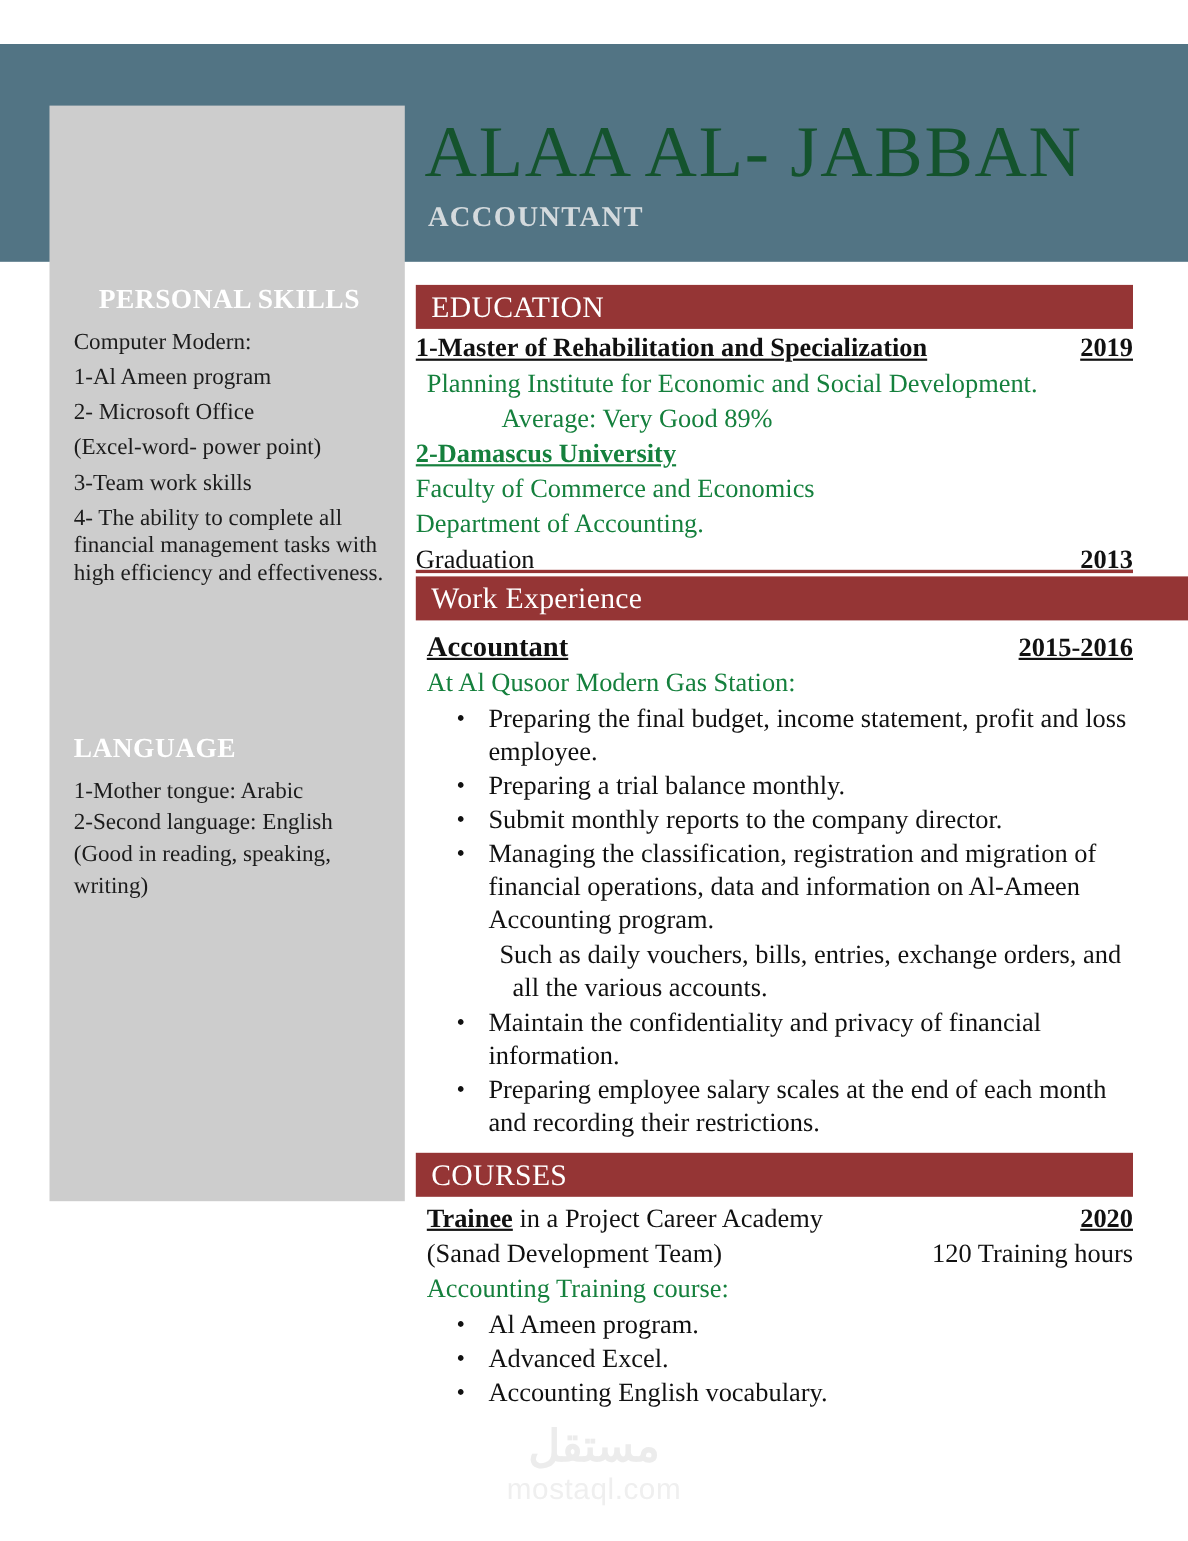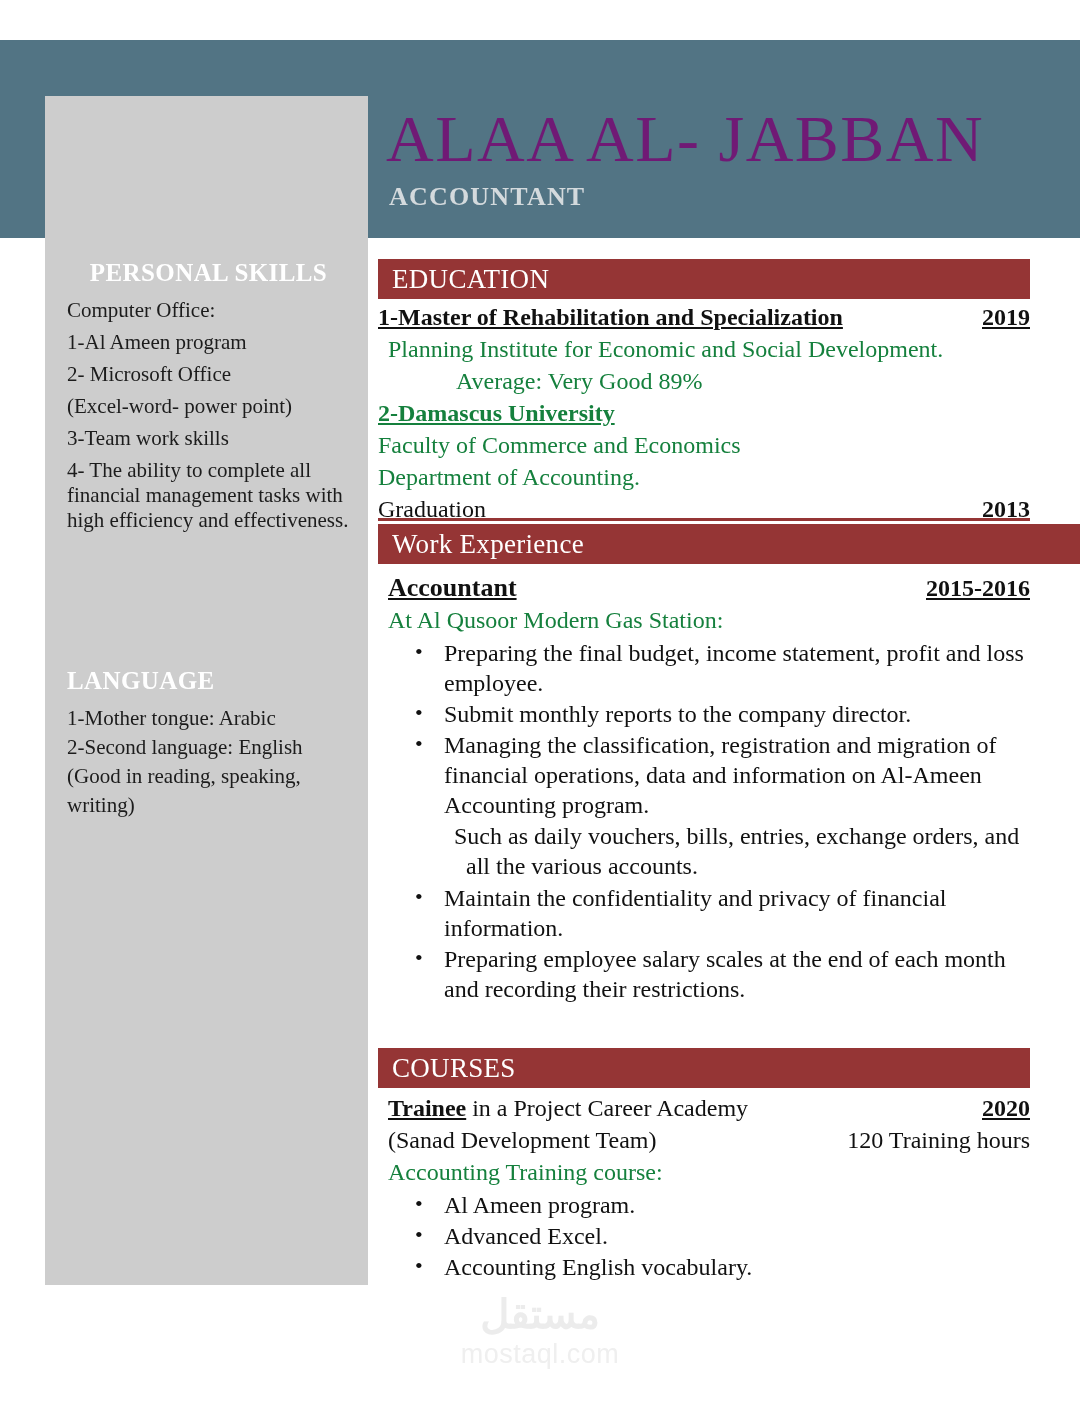--- a/index.html
+++ b/index.html
@@ -28,21 +28,21 @@
     height: 198px;
     background: #527484;
   }
   .name-title {
     position: absolute;
     left: 386px;
     top: 104px;
     font-size: 66px;
     line-height: 70px;
     letter-spacing: 1.5px;
-    color: #701a75;
+    color: #14532d;
     font-weight: 400;
     white-space: nowrap;
   }
   .job-title {
     position: absolute;
     left: 389px;
     top: 183px;
     font-size: 26px;
     line-height: 28px;
     letter-spacing: 1.2px;
@@ -50,21 +50,21 @@
     font-weight: 700;
     white-space: nowrap;
   }
 
   
   .sidebar {
     position: absolute;
     left: 45px;
     top: 96px;
     width: 323px;
-    height: 1189px;
+    height: 996px;
     background: #cdcdcd;
   }
   .sidebar-inner {
     position: absolute;
     left: 0;
     top: 0;
     width: 323px;
     height: 1189px;
   }
   .side-heading {
@@ -212,21 +212,21 @@
 
   <div class="header-banner"></div>
   <div class="name-title">ALAA AL- JABBAN</div>
   <div class="job-title">ACCOUNTANT</div>
 
   <div class="sidebar">
     <div class="sidebar-inner">
 
       <div id="skills-block">
         <div class="side-heading centered">PERSONAL SKILLS</div>
-        <div class="side-text">Computer Office:</div>
+        <div class="side-text">Computer Modern:</div>
         <div class="side-text">1-Al Ameen program</div>
         <div class="side-text">2- Microsoft Office</div>
         <div class="side-text"> (Excel-word- power point)</div>
         <div class="side-text">3-Team work skills</div>
         <div class="side-text wrap-item">4- The ability to complete all financial management tasks with high efficiency and effectiveness.</div>
       </div>
 
       <div id="language-block">
         <div class="side-heading">LANGUAGE</div>
         <span class="lang-line">1-Mother tongue: Arabic</span>
@@ -258,20 +258,21 @@
 
   <div id="work-bar" class="section-bar">Work Experience</div>
   <div id="work-body">
     <div class="row indent1">
       <span class="bold" style="font-size:26px;">Accountant</span>
       <span class="bold">2015-2016</span>
     </div>
     <div class="line indent1">At Al Qusoor Modern Gas Station:</div>
     <ul class="bullets">
       <li>Preparing the final budget, income statement, profit and loss employee.</li>
+      <li>Preparing a trial balance monthly.</li>
       <li>Submit monthly reports to the company director.</li>
       <li>Managing the classification, registration and migration of financial operations, data and information on Al-Ameen Accounting program.</li>
     </ul>
     <div class="subnote">Such as daily vouchers, bills, entries, exchange orders, and all the various accounts.</div>
     <ul class="bullets">
       <li>Maintain the confidentiality and privacy of financial information.</li>
       <li>Preparing employee salary scales at the end of each month and recording their restrictions.</li>
     </ul>
   </div>
 

